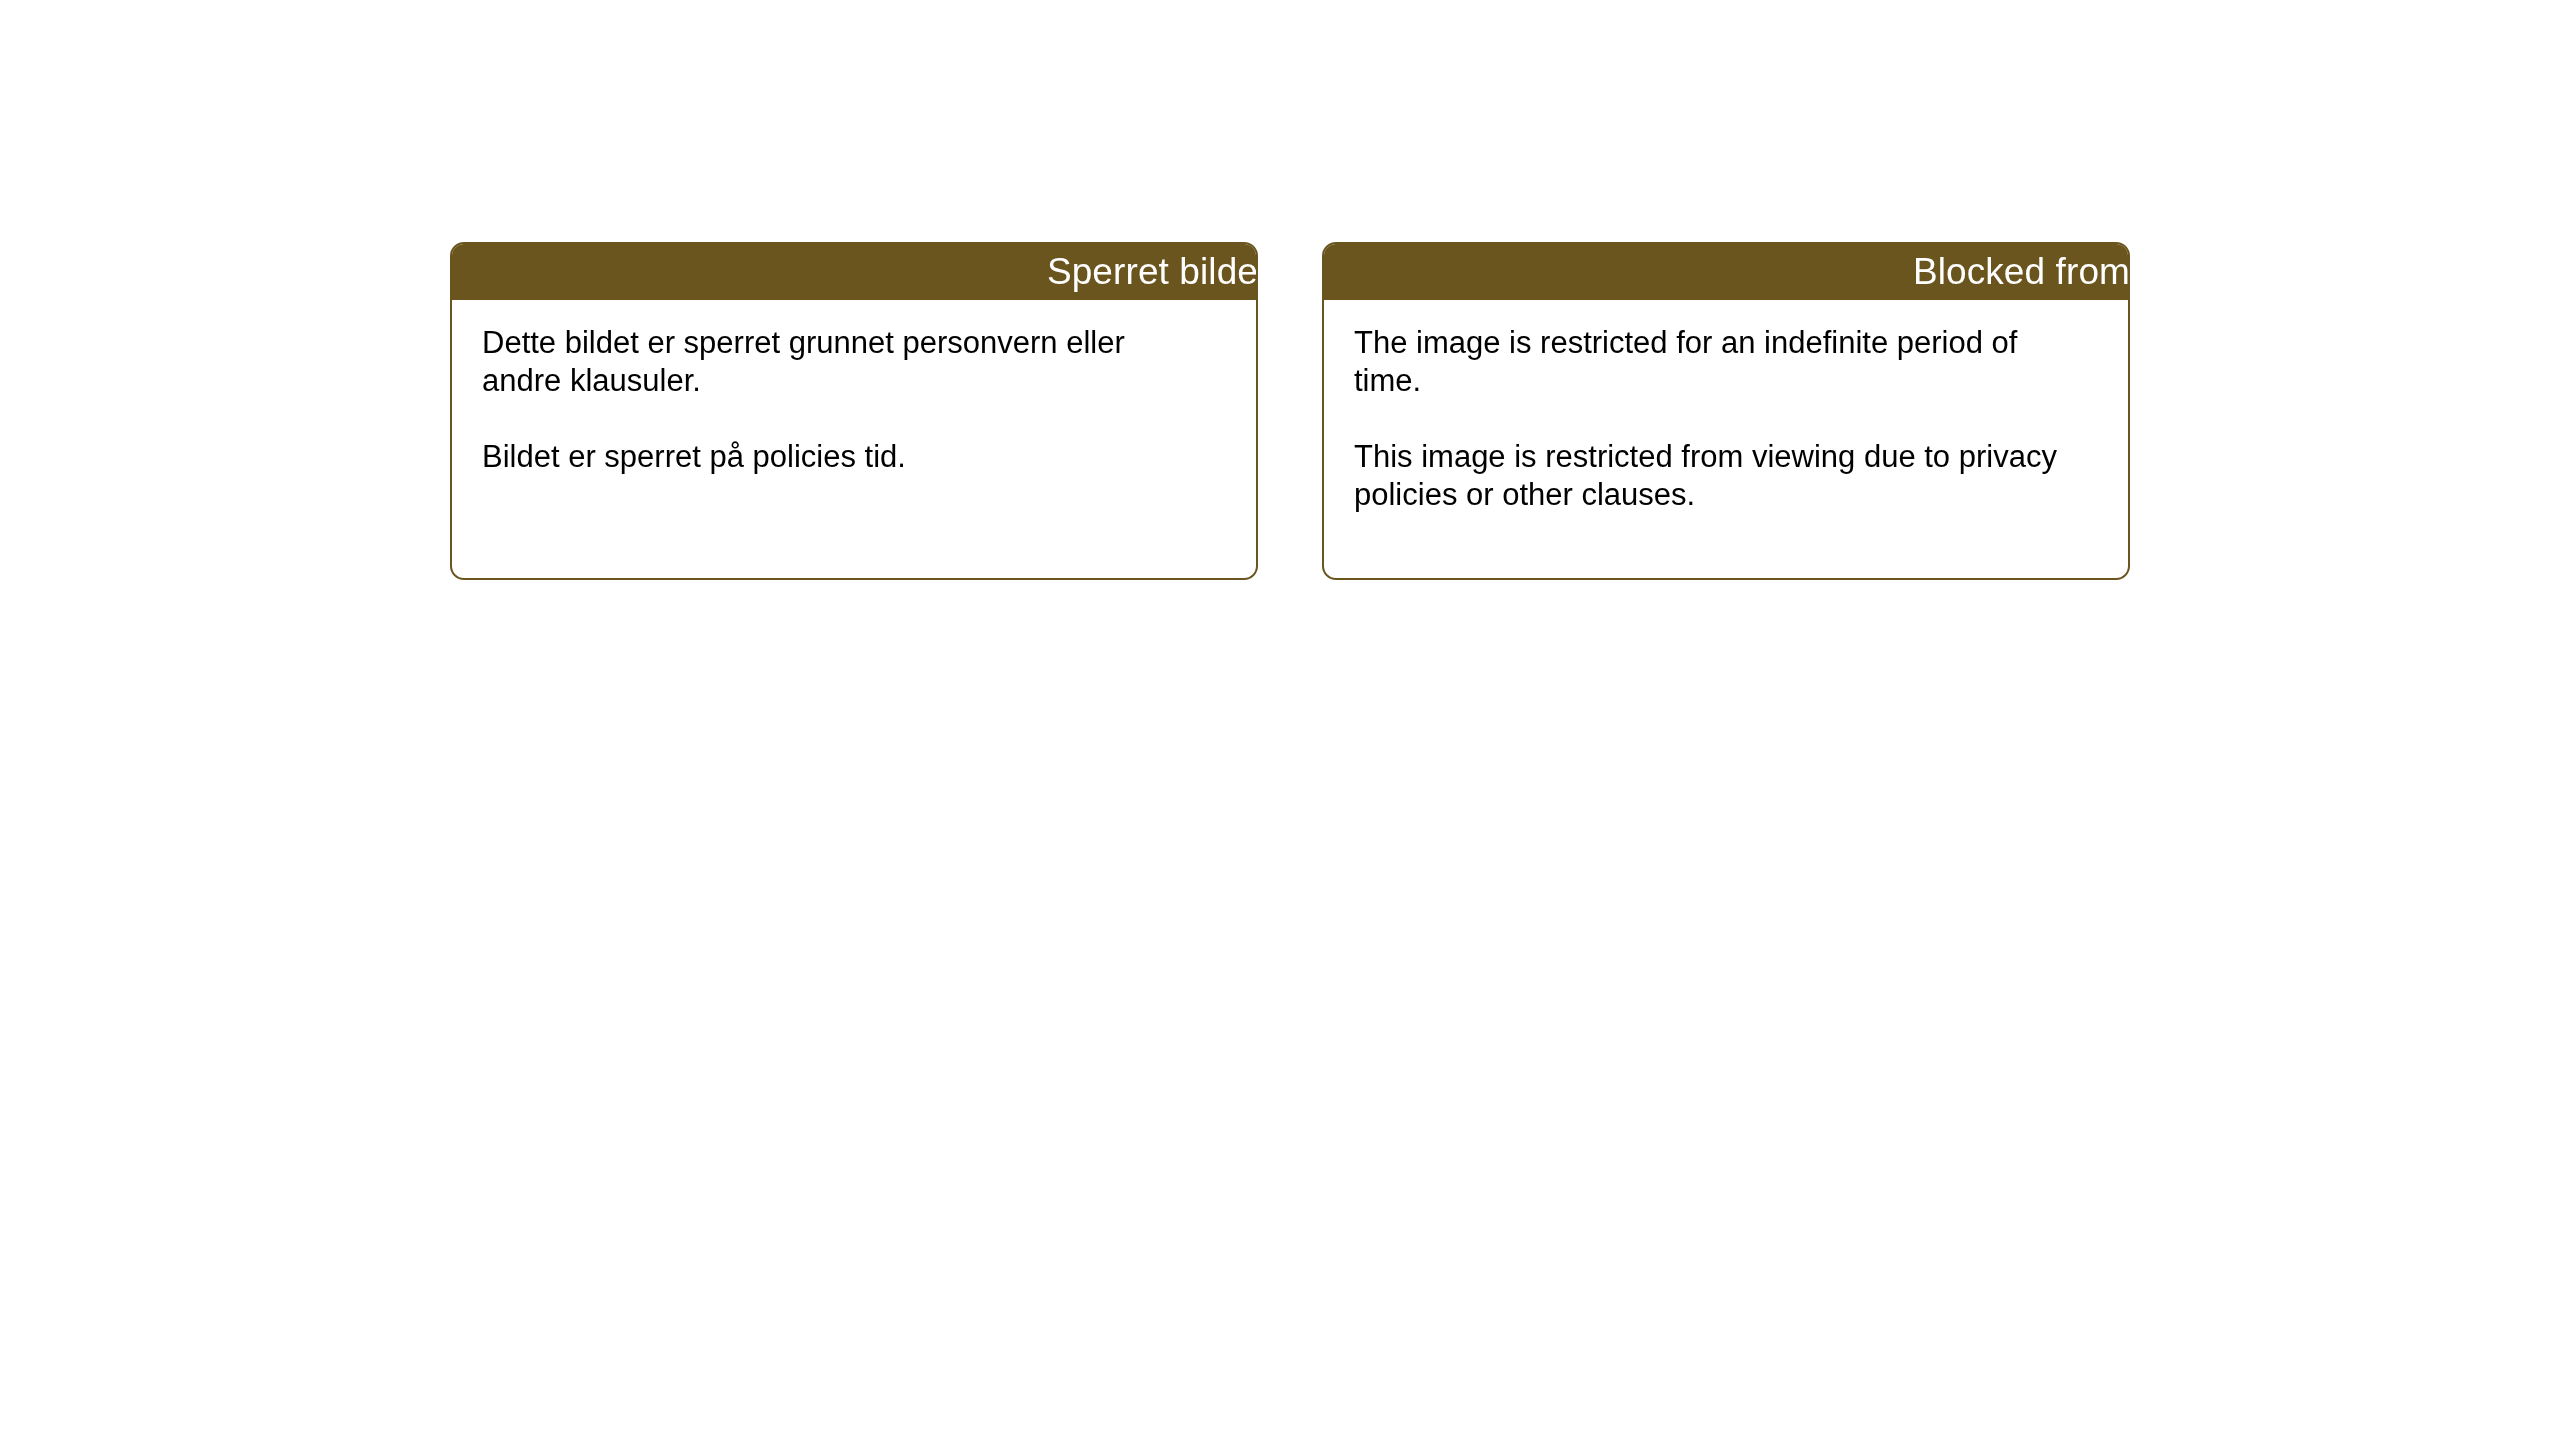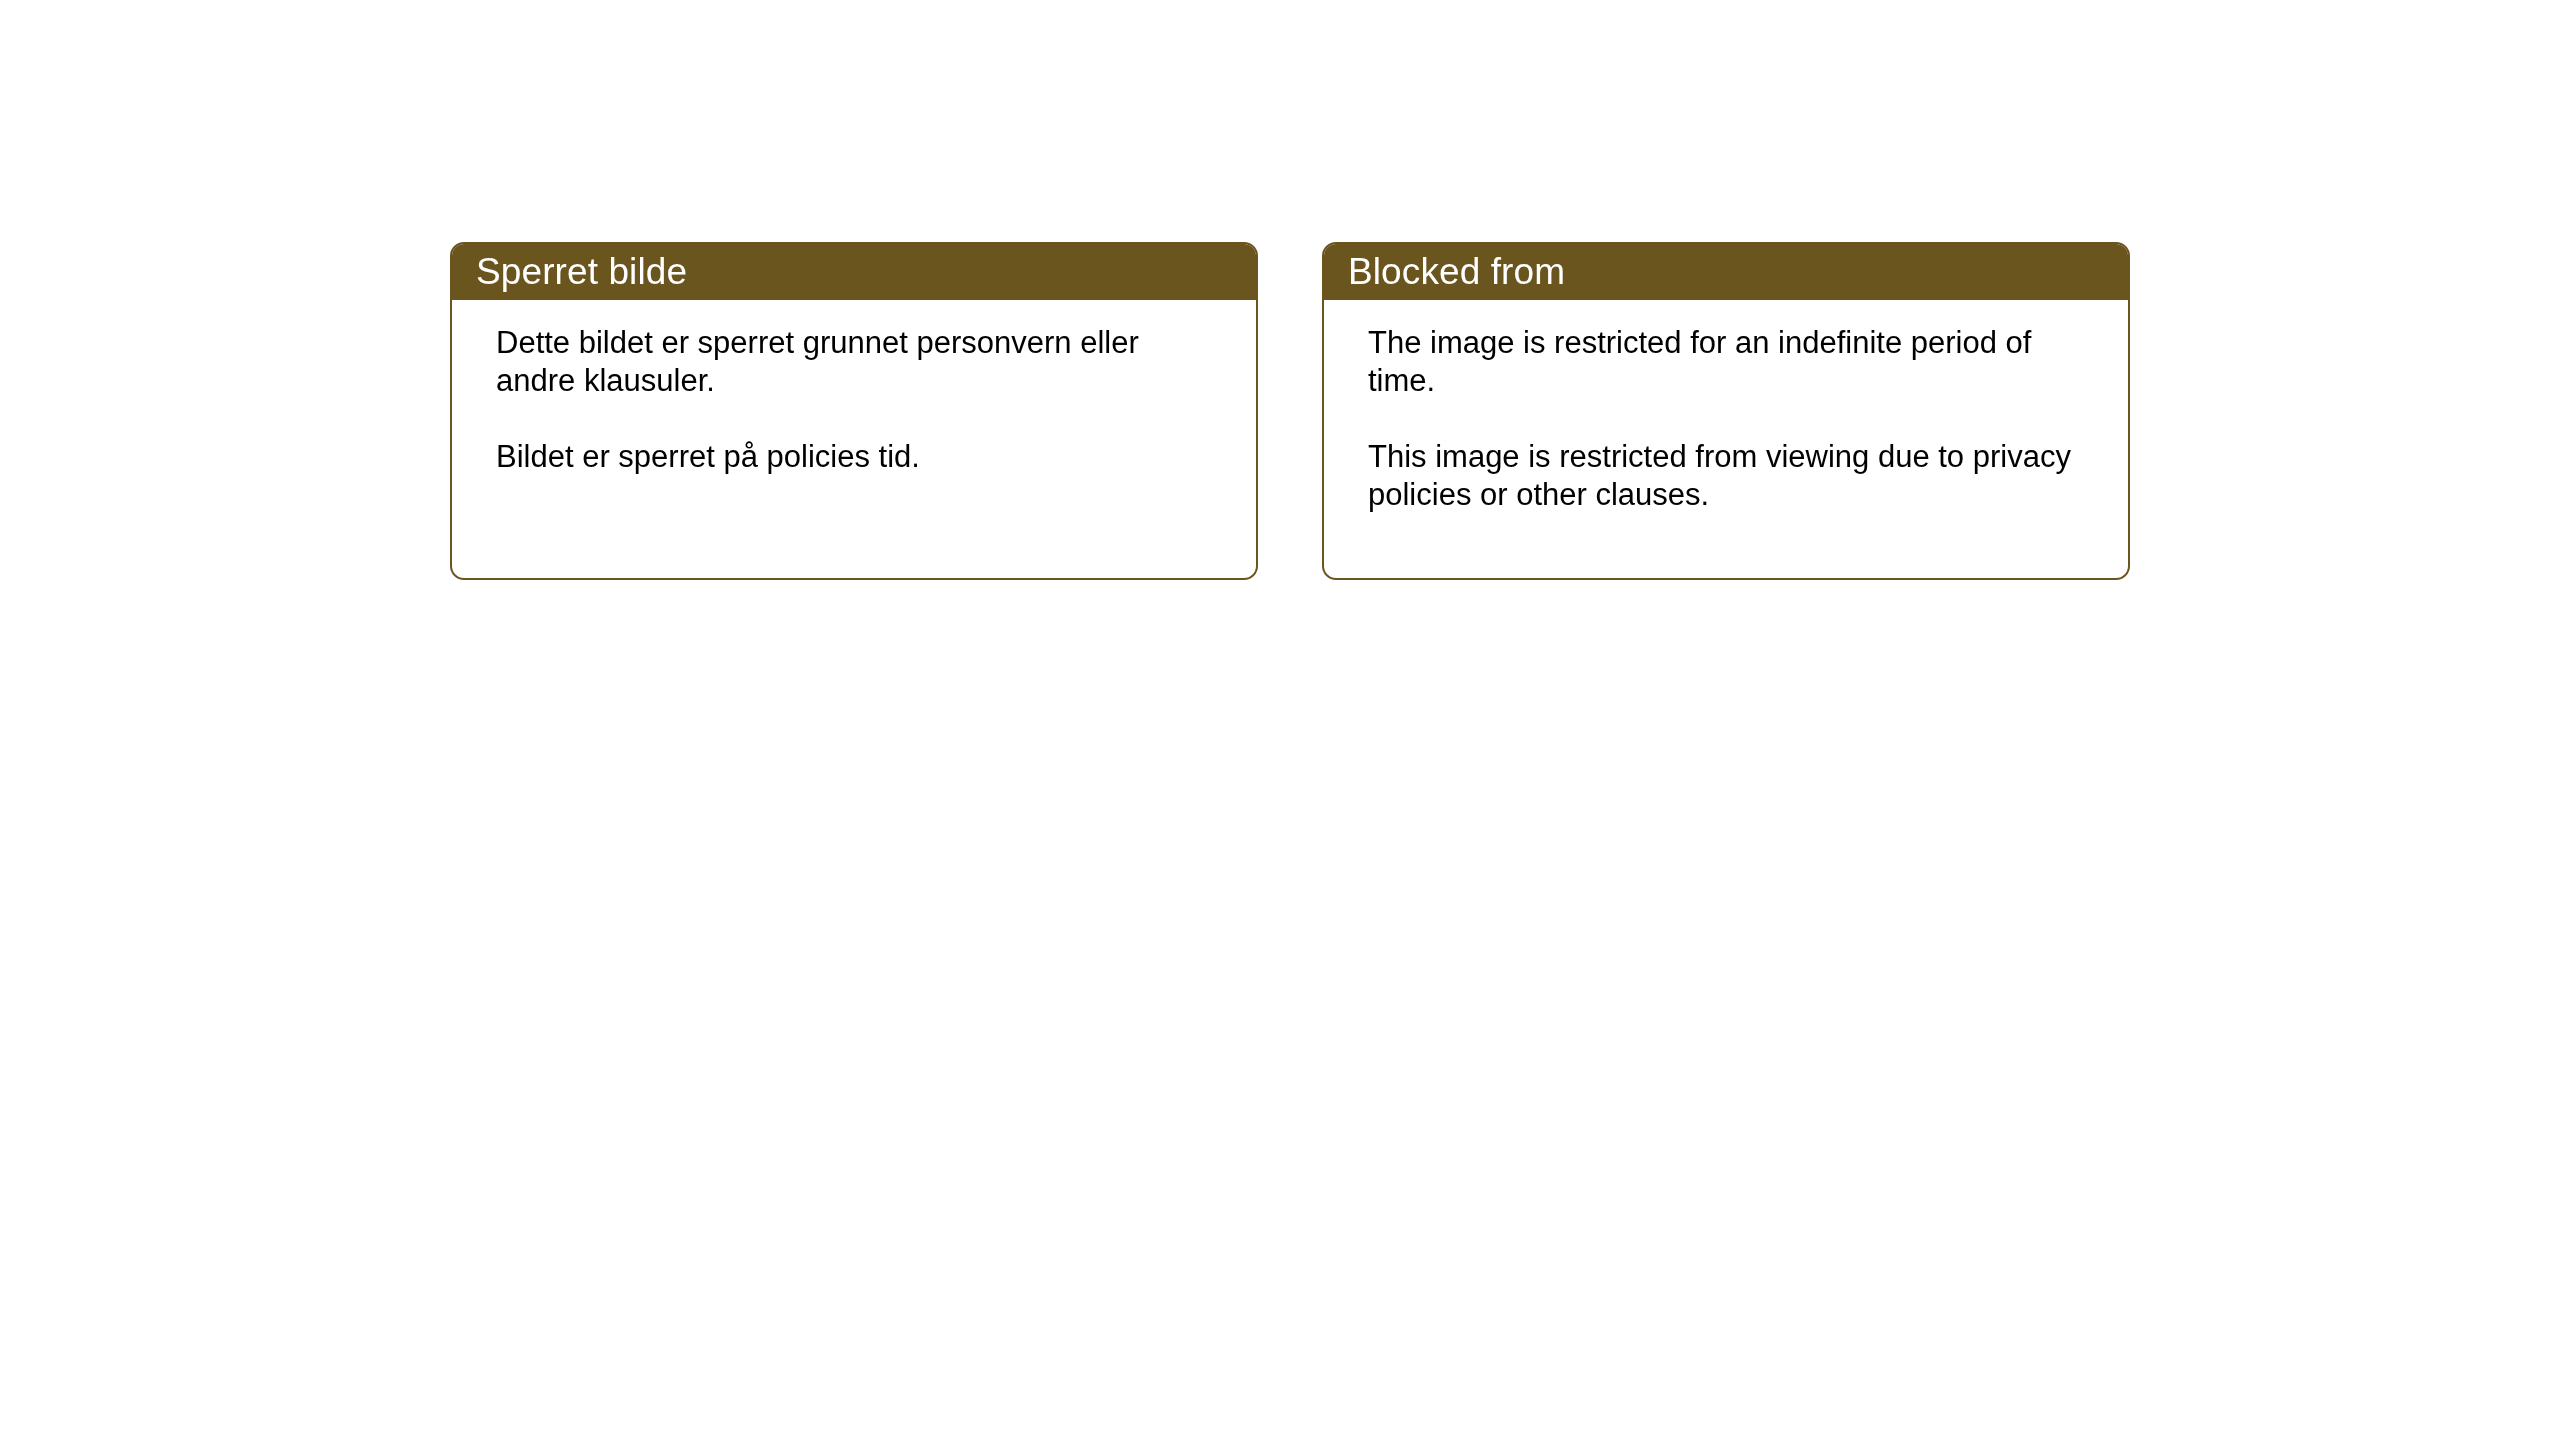--- a/index.html
+++ b/index.html
@@ -43,33 +43,34 @@
     background: #6B551E;
     border-top-left-radius: 12px;
     border-top-right-radius: 12px;
     height: 58px;
     display: flex;
     align-items: center;
     padding: 0 0 0 26px;
     box-sizing: border-box;
     margin: -2px -2px 0 -2px;
     flex: 0 0 auto;
+    justify-content: flex-end;
   }
 
   .notice-card-title {
     color: #ffffff;
     font-size: 37px;
     font-weight: 400;
     line-height: 1;
     letter-spacing: 0.1px;
     white-space: nowrap;
   }
 
   .notice-card-body {
-    padding: 24px 26px 30px 44px;
+    padding: 24px 26px 30px 30px;
     box-sizing: border-box;
     flex: 1 1 auto;
   }
 
   .notice-paragraph {
     color: #000000;
     font-size: 31px;
     font-weight: 400;
     line-height: 1.24;
     margin: 0;

